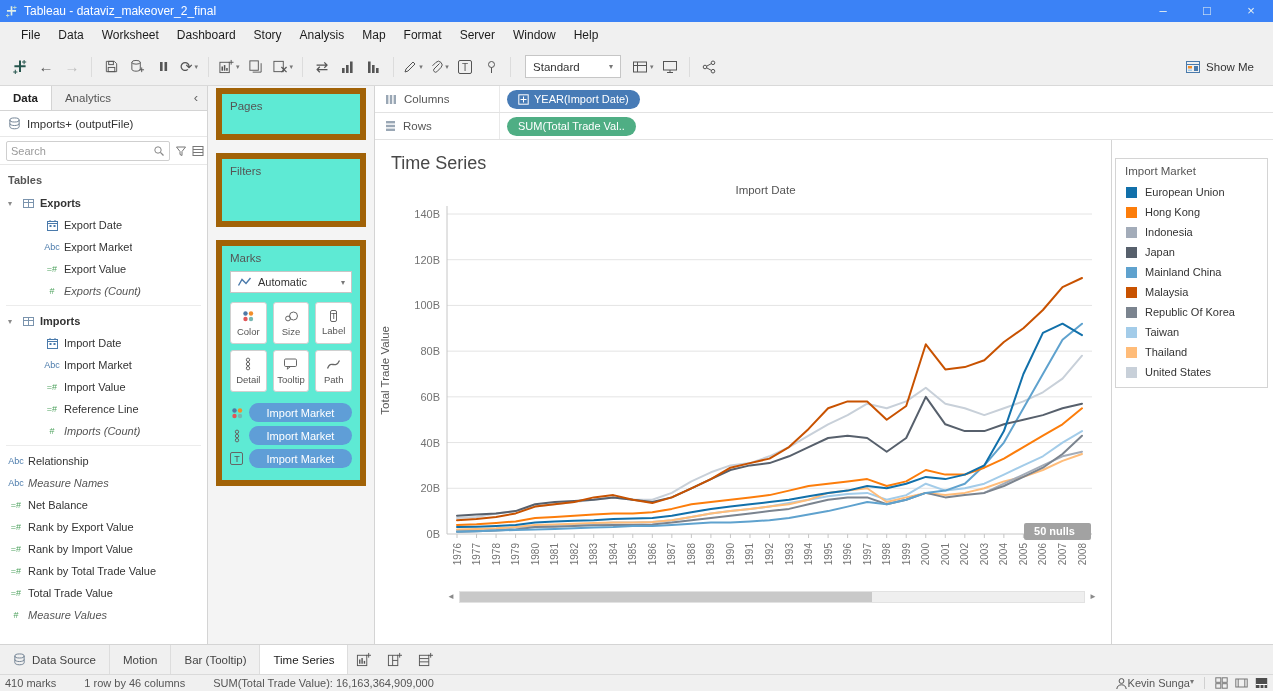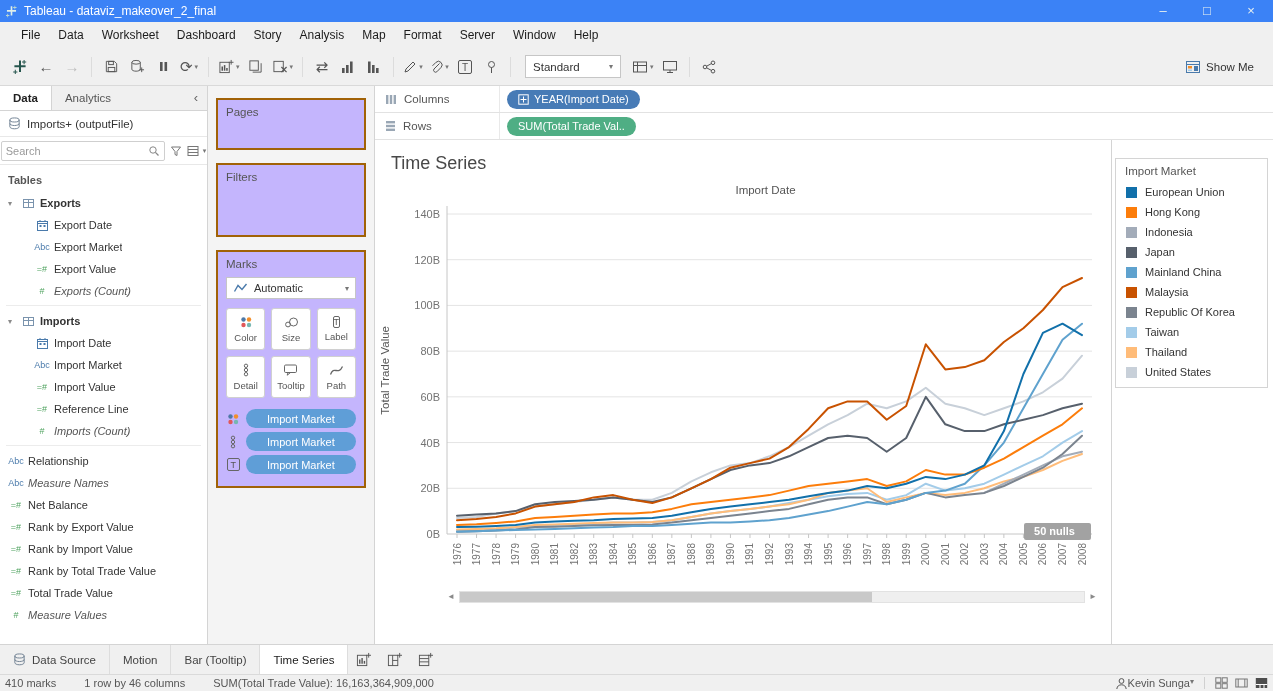--- a/index.html
+++ b/index.html
@@ -31,40 +31,40 @@
   
   .workspace { height:558px; display:flex; }
 
   
   .datapane { width:208px; border-right:1px solid #d4d4d4; background:#fff; display:flex; flex-direction:column; }
   .dp-tabs { height:25px; background:#f0f0f0; border-bottom:1px solid #d4d4d4; display:flex; font-size:11.5px; }
   .dp-tab { padding:0 13px; line-height:24px; color:#555; }
   .dp-tab.active { background:#fff; color:#222; font-weight:bold; border-right:1px solid #d4d4d4; }
   .dp-collapse { margin-left:auto; padding:0 9px; line-height:24px; color:#666; font-size:13px; }
   .dp-source { height:26px; display:flex; align-items:center; gap:6px; padding:0 8px; border-bottom:1px solid #e8e8e8; font-size:11.5px; color:#333; }
-  .dp-search-row { height:28px; display:flex; align-items:center; gap:5px; padding:0 6px; border-bottom:1px solid #e8e8e8;justify-content:center; }
+  .dp-search-row { height:28px; display:flex; align-items:center; gap:5px; padding:0 6px; border-bottom:1px solid #e8e8e8; }
   .search-box { flex:1; height:20px; border:1px solid #cfcfcf; border-radius:2px; background:#fff; display:flex; align-items:center; padding:0 4px; }
   .search-box input { border:none; outline:none; flex:1; font-family:inherit; font-size:11px; color:#333; min-width:0; }
   .search-box input::placeholder { color:#9a9a9a; }
   .dp-tables-label { padding:9px 8px 5px 8px; font-weight:bold; color:#555; }
   .field-list { flex:1; overflow:hidden; padding-top:1px; }
   .field-row { height:22px; display:flex; align-items:center; padding:0 4px; }
   .field-row .chev { width:12px; text-align:center; color:#8a8a8a; font-size:8px; flex-shrink:0; }
-  .field-row.child { padding-left:30px; }
+  .field-row.child { padding-left:40px; }
   .field-row.group .field-label { font-weight:bold; color:#333; }
   .ficon { width:24px; flex-shrink:0; display:flex; justify-content:center; align-items:center; font-size:9px; font-weight:normal; }
   .ficon.blue { color:#4a7aab; }
   .ficon.green { color:#4fa35f; }
   .field-label { white-space:nowrap; overflow:hidden; text-overflow:ellipsis; color:#333; }
   .field-row.italic .field-label { font-style:italic; color:#555; font-weight:normal; }
   .list-sep { border-bottom:1px solid #ececec; margin:3px 6px 4px 6px; }
 
   
   .shelfcol { width:167px; border-right:1px solid #d4d4d4; background:#f4f4f4; }
-  .card { background:#c4b5fd; border:2px solid #a16207; margin:12px 8px 0 8px; }
+  .card { background:#5eead4; border:6px solid #a16207; margin:2px 8px 0 8px; }
   .card-label { padding:6px 8px 4px 8px; color:#555; font-size:11.5px; }
   .pages-card { height:52px; }
   .filters-card { height:74px; margin-top:13px; }
   .marks-card { margin-top:13px; padding-bottom:4px; }
   .mark-type-dd { margin:3px 8px 9px 8px; height:22px; border:1px solid #c6c6c6; display:flex; align-items:center; gap:6px; padding:0 6px; background:#fff; }
   .mark-type-dd .tdd { margin-left:auto; font-size:8px; }
   .marks-btns { display:grid; grid-template-columns:repeat(3, 1fr); gap:6px; margin:0 8px; }
   .mbtn { border:1px solid #d0d0d0; border-radius:3px; height:42px; display:flex; flex-direction:column; align-items:center; justify-content:center; gap:3px; background:#fff; color:#555; font-size:9.5px; }
   .marks-pills { margin:11px 8px 8px 8px; display:flex; flex-direction:column; gap:4px; }
   .mpill-row { display:flex; align-items:center; gap:5px; }

